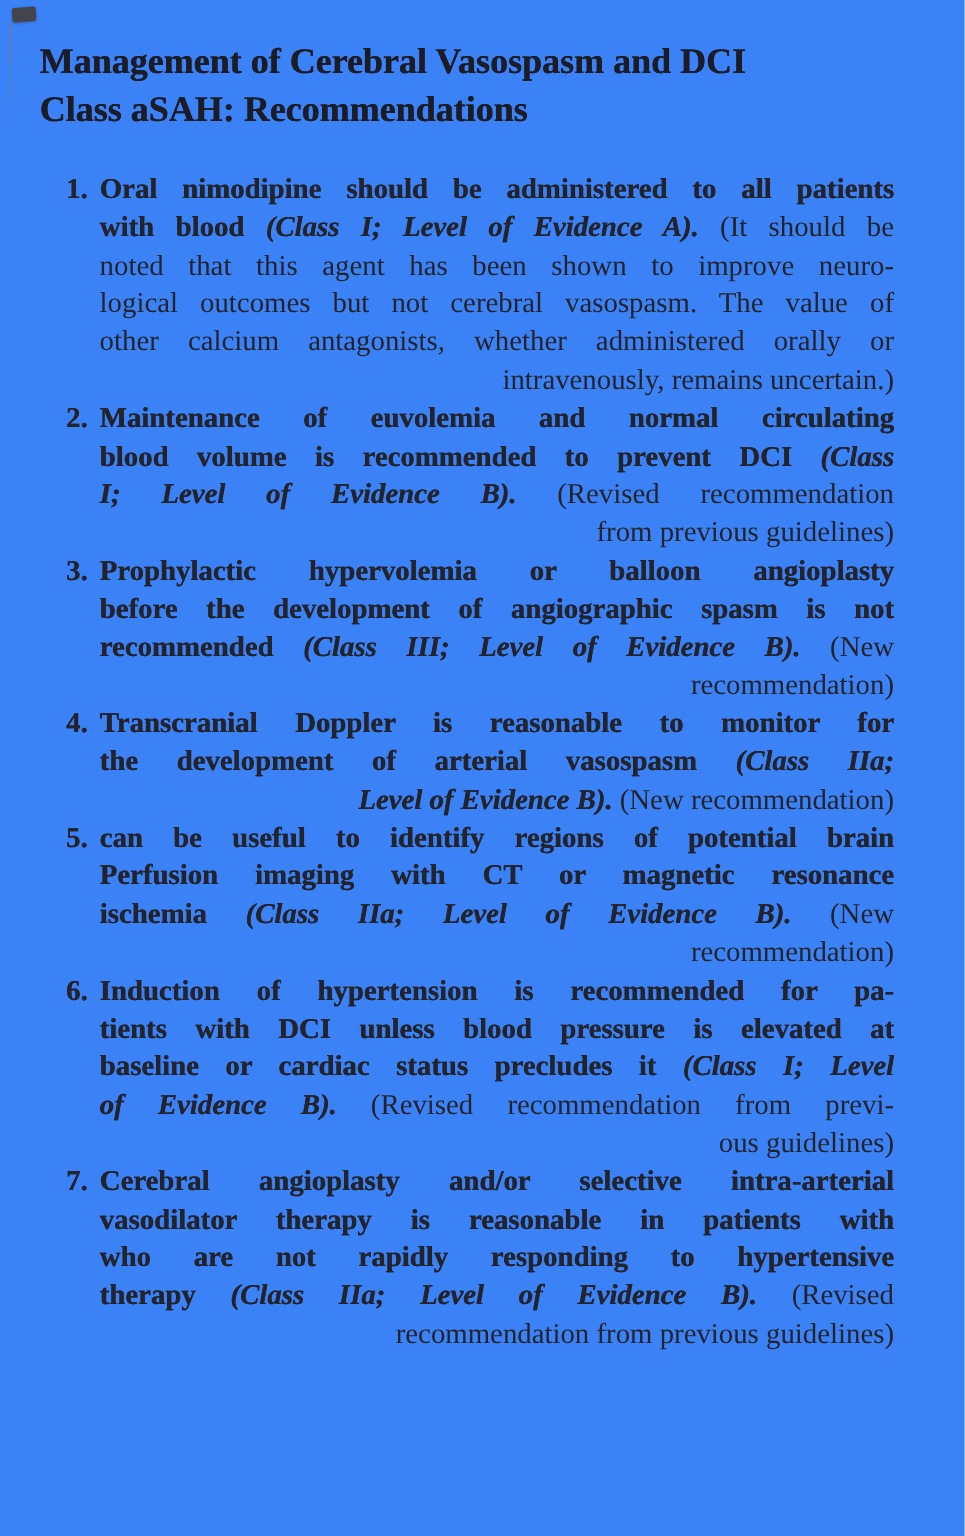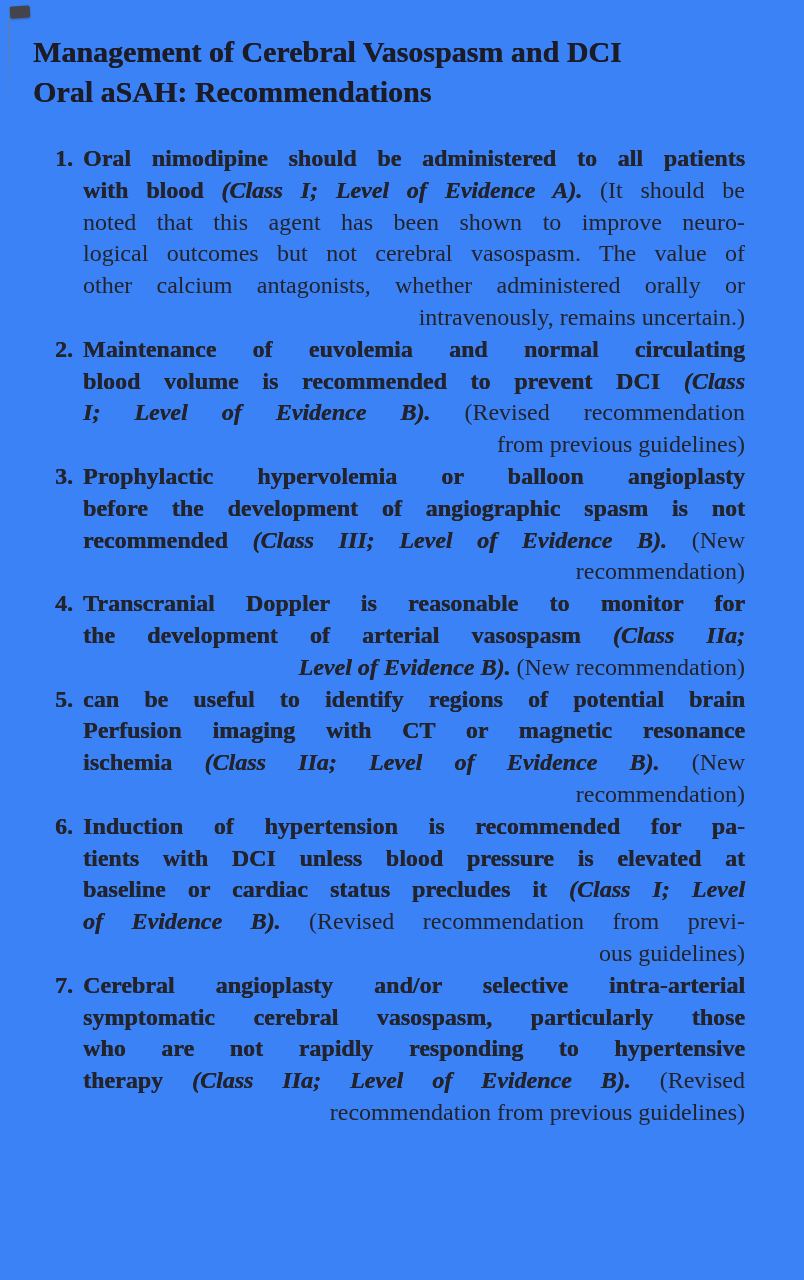--- a/index.html
+++ b/index.html
@@ -62,21 +62,21 @@
 </style>
 </head>
 <body>
 
 <div class="page">
   <div class="scan-mark"></div>
   <div class="scan-smear"></div>
 
   <h1 class="heading">
     <span class="hline">Management of Cerebral Vasospasm and DCI</span>
-    <span class="hline">Oral aSAH: Recommendations</span>
+    <span class="hline">Class aSAH: Recommendations</span>
   </h1>
 
   <ol class="recs" id="recs">
       <li class="rec">
         <span class="num">1.</span>
         <div class="body">
           <div class="ln j"><span class="seg-b">Oral nimodipine should be administered to all patients</span></div>
           <div class="ln j"><span class="seg-b">with blood </span><span class="seg-bi">(Class I; Level of Evidence A).</span><span class="seg-r"> (It should be</span></div>
           <div class="ln j"><span class="seg-r">noted that this agent has been shown to improve neuro-</span></div>
           <div class="ln j"><span class="seg-r">logical outcomes but not cerebral vasospasm. The value of</span></div>
@@ -126,20 +126,20 @@
           <div class="ln j"><span class="seg-b">tients with DCI unless blood pressure is elevated at</span></div>
           <div class="ln j"><span class="seg-b">baseline or cardiac status precludes it </span><span class="seg-bi">(Class I; Level</span></div>
           <div class="ln j"><span class="seg-bi">of Evidence B).</span><span class="seg-r"> (Revised recommendation from previ-</span></div>
           <div class="ln last"><span class="seg-r">ous guidelines)</span></div>
         </div>
       </li>
       <li class="rec">
         <span class="num">7.</span>
         <div class="body">
           <div class="ln j"><span class="seg-b">Cerebral angioplasty and/or selective intra-arterial</span></div>
-          <div class="ln j"><span class="seg-b">symptomatic cerebral vasospasm, particularly those</span></div>
+          <div class="ln j"><span class="seg-b">vasodilator therapy is reasonable in patients with</span></div>
           <div class="ln j"><span class="seg-b">who are not rapidly responding to hypertensive</span></div>
           <div class="ln j"><span class="seg-b">therapy </span><span class="seg-bi">(Class IIa; Level of Evidence B).</span><span class="seg-r"> (Revised</span></div>
           <div class="ln last"><span class="seg-r">recommendation from previous guidelines)</span></div>
         </div>
       </li>
     </ol>
 </div>
 
 </body></html>

